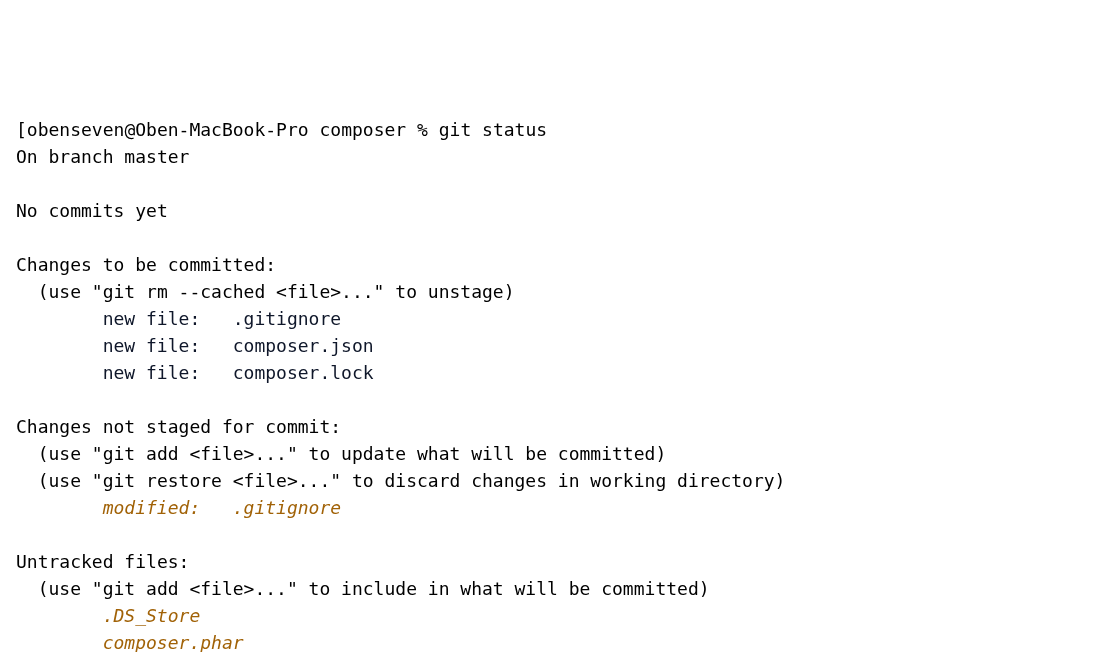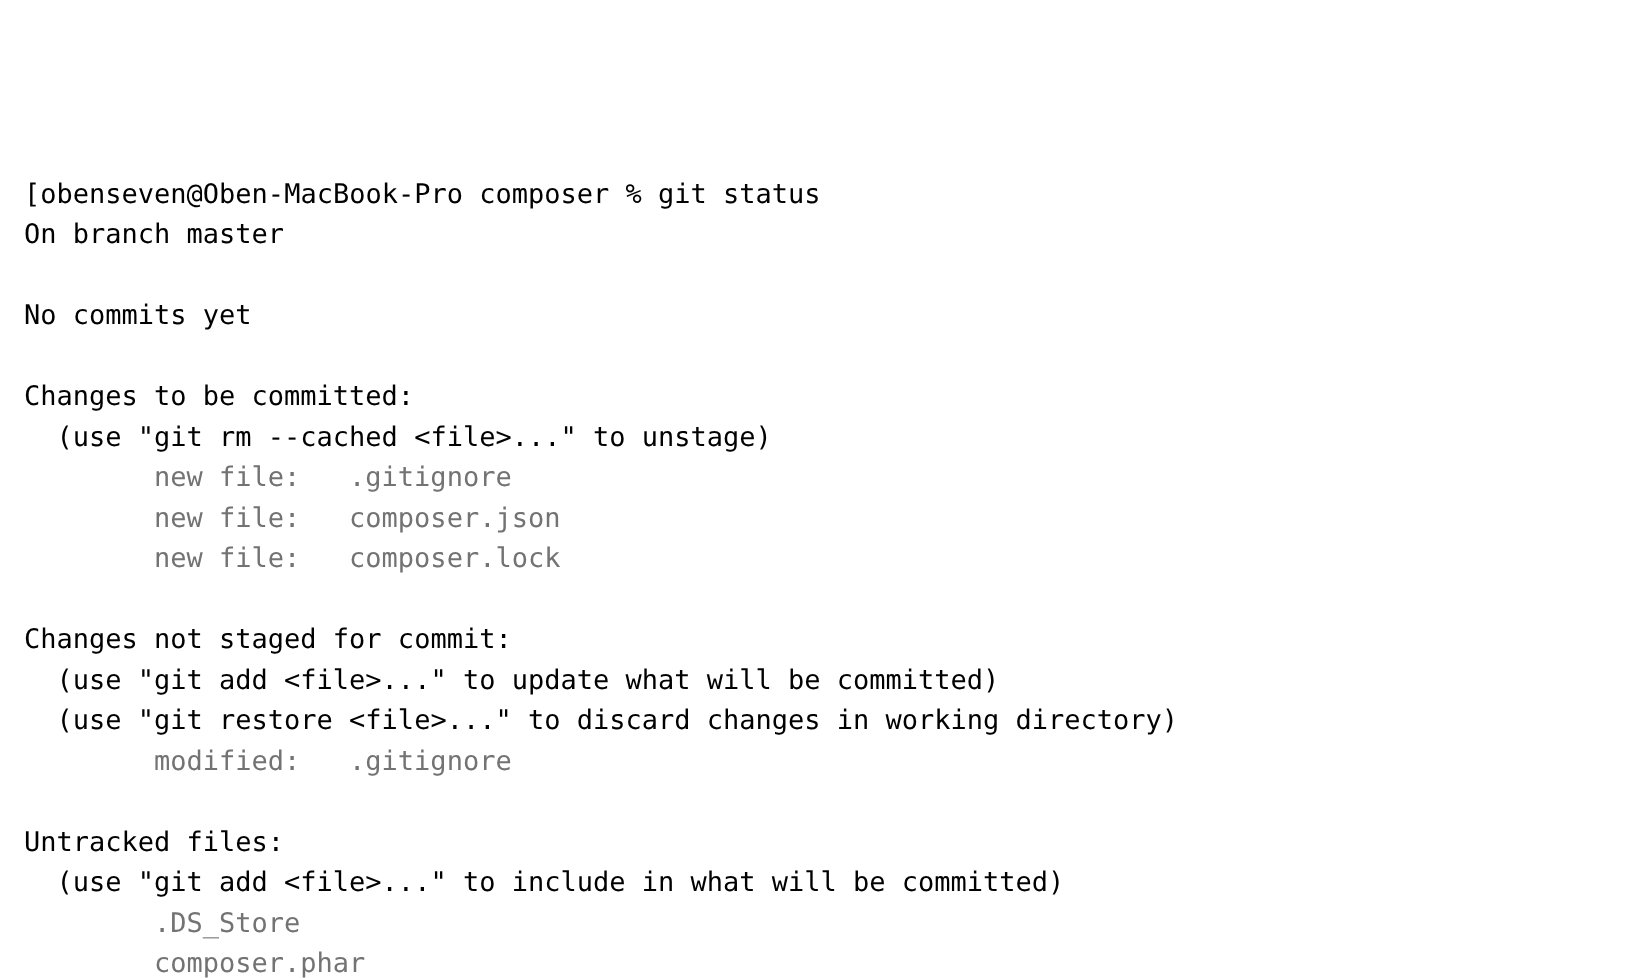--- a/index.html
+++ b/index.html
@@ -16,24 +16,25 @@
       padding: 8px 16px;
       white-space: pre;
     }
     .terminal {
       white-space: pre;
     }
     .line {
       min-height: 1.5em;
     }
     .green {
-      color: #737373;
+      color: #0f172a;
     }
     .red {
-      color: #737373;
+      color: #a16207;
+      font-style: italic;
     }
     .indent-hint {
       padding-left: 2ch;
     }
     .indent-file {
       padding-left: 8ch;
     }
   </style>
 </head>
 <body>

